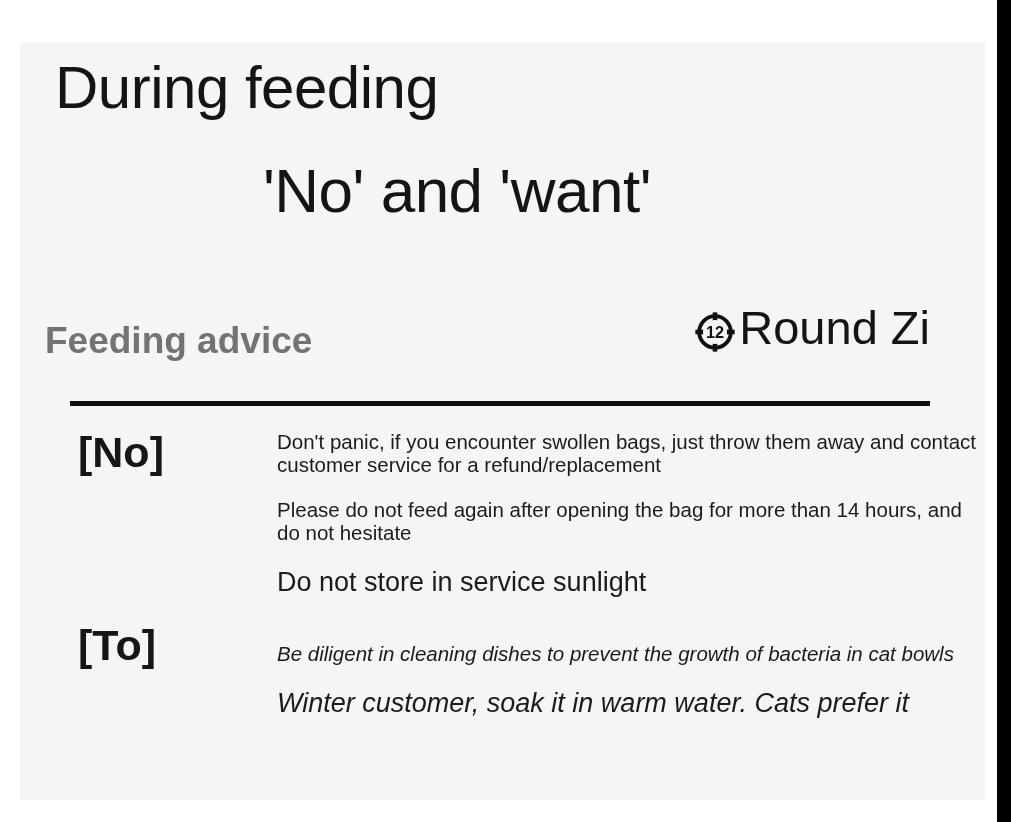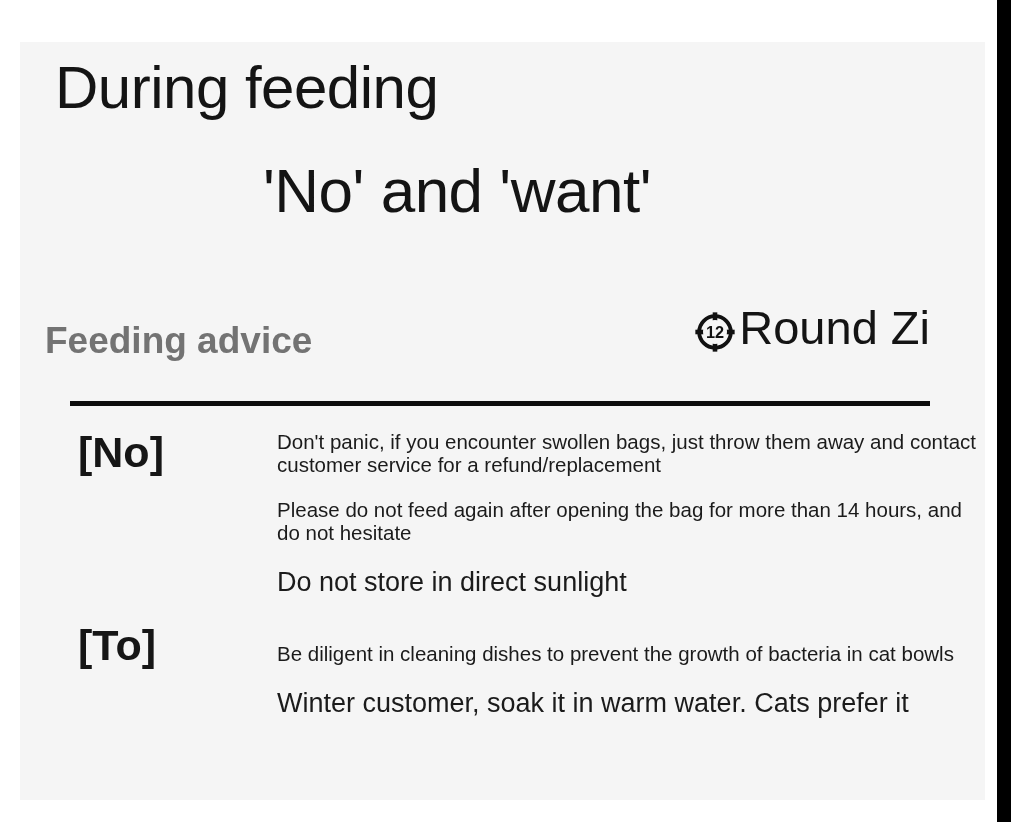--- a/index.html
+++ b/index.html
@@ -147,21 +147,21 @@
   .advice-text.last {
     margin-bottom: 0;
   }
 
   #row-no { top: 372px; height: 200px; }
   #row-no .advice-label { top: 12px; }
   #row-no .advice-items { top: 16px; }
 
   #row-to { top: 577px; height: 160px; }
   #row-to .advice-label { top: 0; }
-  #row-to .advice-items { top: 23px; }
+  #row-to .advice-items { top: 23px; font-style: italic; }
 </style>
 </head>
 <body>
 
 <div id="card">
 
   <div id="headline-2">'No' and 'want'</div>
 
   <div id="headline-1">During feeding</div>
 
@@ -184,21 +184,21 @@
 
   </div>
 
   <div id="divider"></div>
 
   <div class="advice-row" id="row-no">
     <div class="advice-label">[No]</div>
     <div class="advice-items">
       <p class="advice-text">Don't panic, if you encounter swollen bags, just throw them away and contact customer service for a refund/replacement</p>
       <p class="advice-text">Please do not feed again after opening the bag for more than 14 hours, and do not hesitate</p>
-      <p class="advice-text big last">Do not store in direct sunlight</p>
+      <p class="advice-text big last">Do not store in service sunlight</p>
     </div>
   </div>
 
   <div class="advice-row" id="row-to">
     <div class="advice-label">[To]</div>
     <div class="advice-items">
       <p class="advice-text">Be diligent in cleaning dishes to prevent the growth of bacteria in cat bowls</p>
       <p class="advice-text big last">Winter customer, soak it in warm water. Cats prefer it</p>
     </div>
   </div>

